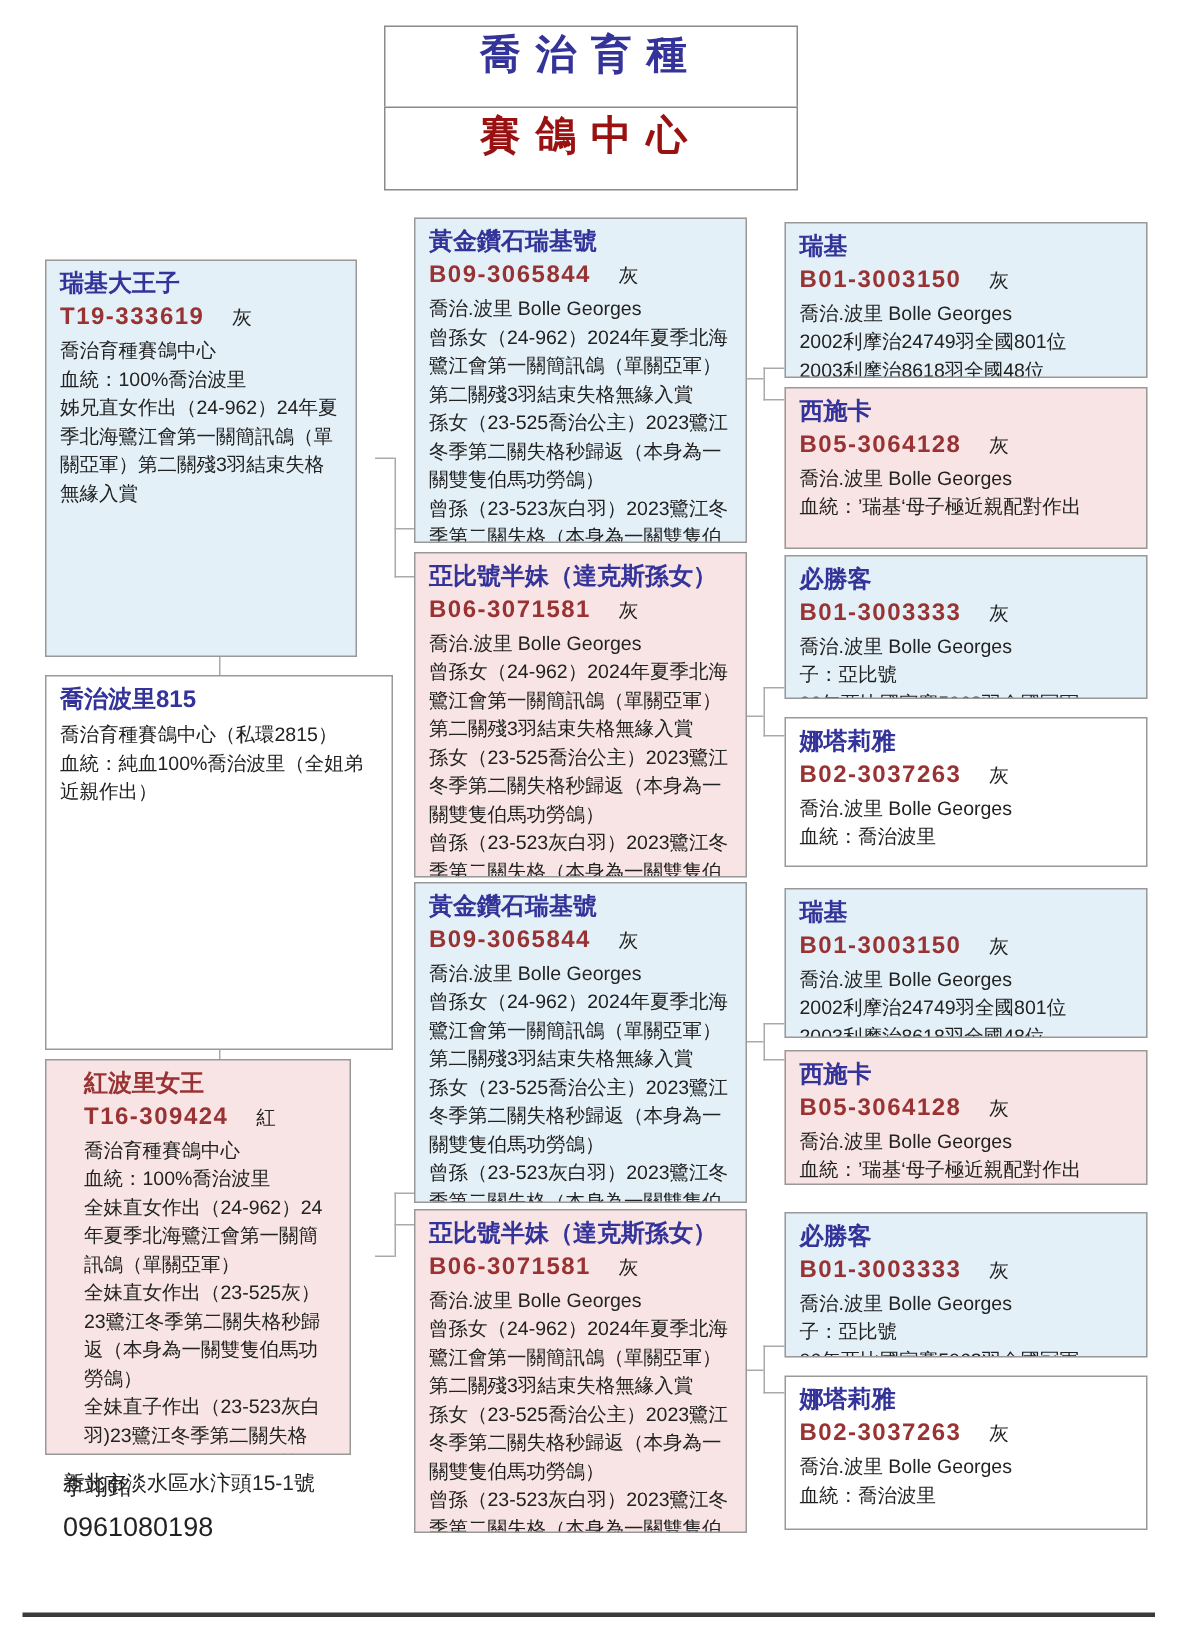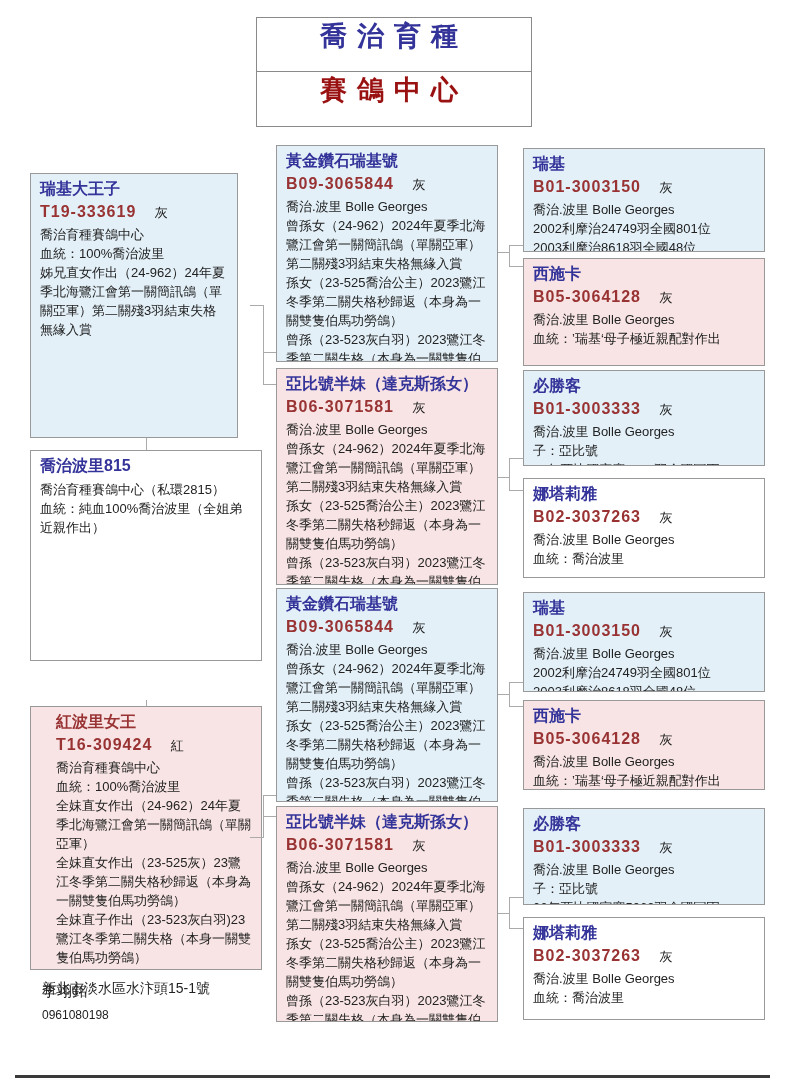--- a/index.html
+++ b/index.html
@@ -22,21 +22,21 @@
   .box-title.red{color:#993333;}
   .ring-line{margin-bottom:3px;}
   .ring{font-size:16px;font-weight:bold;color:#993333;letter-spacing:1px;text-align:center;}
   .clr,.sex{font-size:13px;color:#222;margin-left:14px;}
   .body{font-size:13px;line-height:19px;color:#222;white-space:pre-line;}
   
   .hline{position:absolute;height:1px;background:#aaa;}
   .vline{position:absolute;width:1px;background:#aaa;}
   
   .footer-name{position:absolute;left:42px;top:982px;font-size:15px;color:#222;}
-  .footer-phone{position:absolute;left:42px;top:1008px;font-size:12px;color:#222;}
+  .footer-phone{position:absolute;left:42px;top:1008px;font-size:18px;color:#222;}
   .footer-addr{position:absolute;left:42px;top:980px;font-size:14px;color:#222;}
   .bottom-rule{position:absolute;left:15px;top:1075px;width:755px;height:3px;background:#3a3a3a;}
 </style>
 </head>
 <body>
 
 <div class="page">
 
   <div class="title-box t1">
     <span>喬治育種</span>
@@ -49,27 +49,27 @@
     <div class="box-title">瑞基大王子</div>
     <div class="ring-line">
       <span class="ring">T19-333619</span>
       <span class="clr">灰</span>
     </div>
     <div class="body">喬治育種賽鴿中心
 血統：100%喬治波里
 姊兄直女作出（24-962）24年夏季北海鷺江會第一關簡訊鴿（單關亞軍）第二關殘3羽結束失格無緣入賞</div>
   </div>
 
-  <div class="box white" style="left:30px;top:450px;width:232px;height:211px;">
+  <div class="box white" style="left:30px;top:450px;width:232px;height:250px;">
     <div class="box-title">喬治波里815</div>
     <div class="body">喬治育種賽鴿中心（私環2815）
 血統：純血100%喬治波里（全姐弟近親作出）</div>
   </div>
 
-  <div class="box pink" style="left:30px;top:706px;width:232px;height:264px;padding-left:25px;">
+  <div class="box pink" style="left:30px;top:706px;width:204px;height:264px;padding-left:25px;">
     <div class="box-title red">紅波里女王</div>
     <div class="ring-line">
       <span class="ring">T16-309424</span>
       <span class="clr">紅</span>
     </div>
     <div class="body">喬治育種賽鴿中心
 血統：100%喬治波里
 全妹直女作出（24-962）24年夏季北海鷺江會第一關簡訊鴿（單關亞軍）
 全妹直女作出（23-525灰）23鷺江冬季第二關失格秒歸返（本身為一關雙隻伯馬功勞鴿）
 全妹直子作出（23-523灰白羽)23鷺江冬季第二關失格（本身一關雙隻伯馬功勞鴿）

